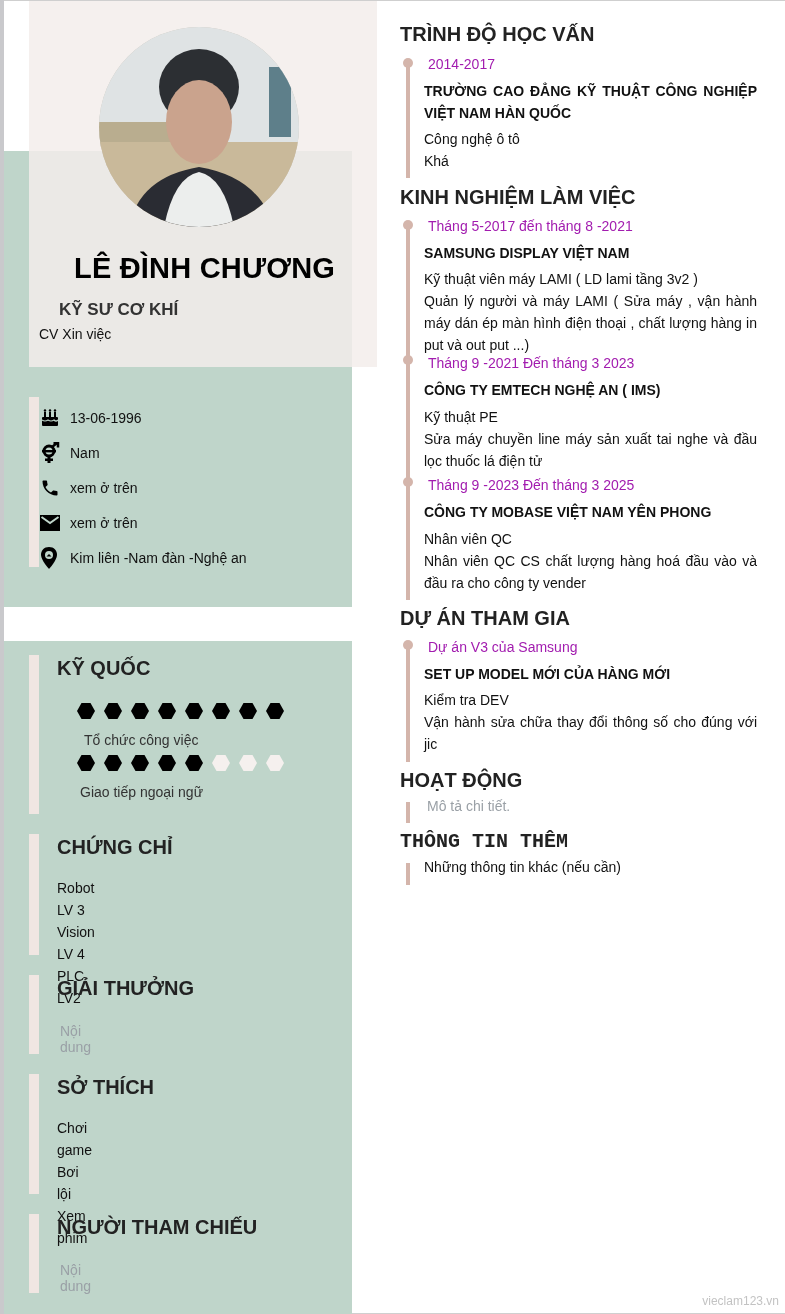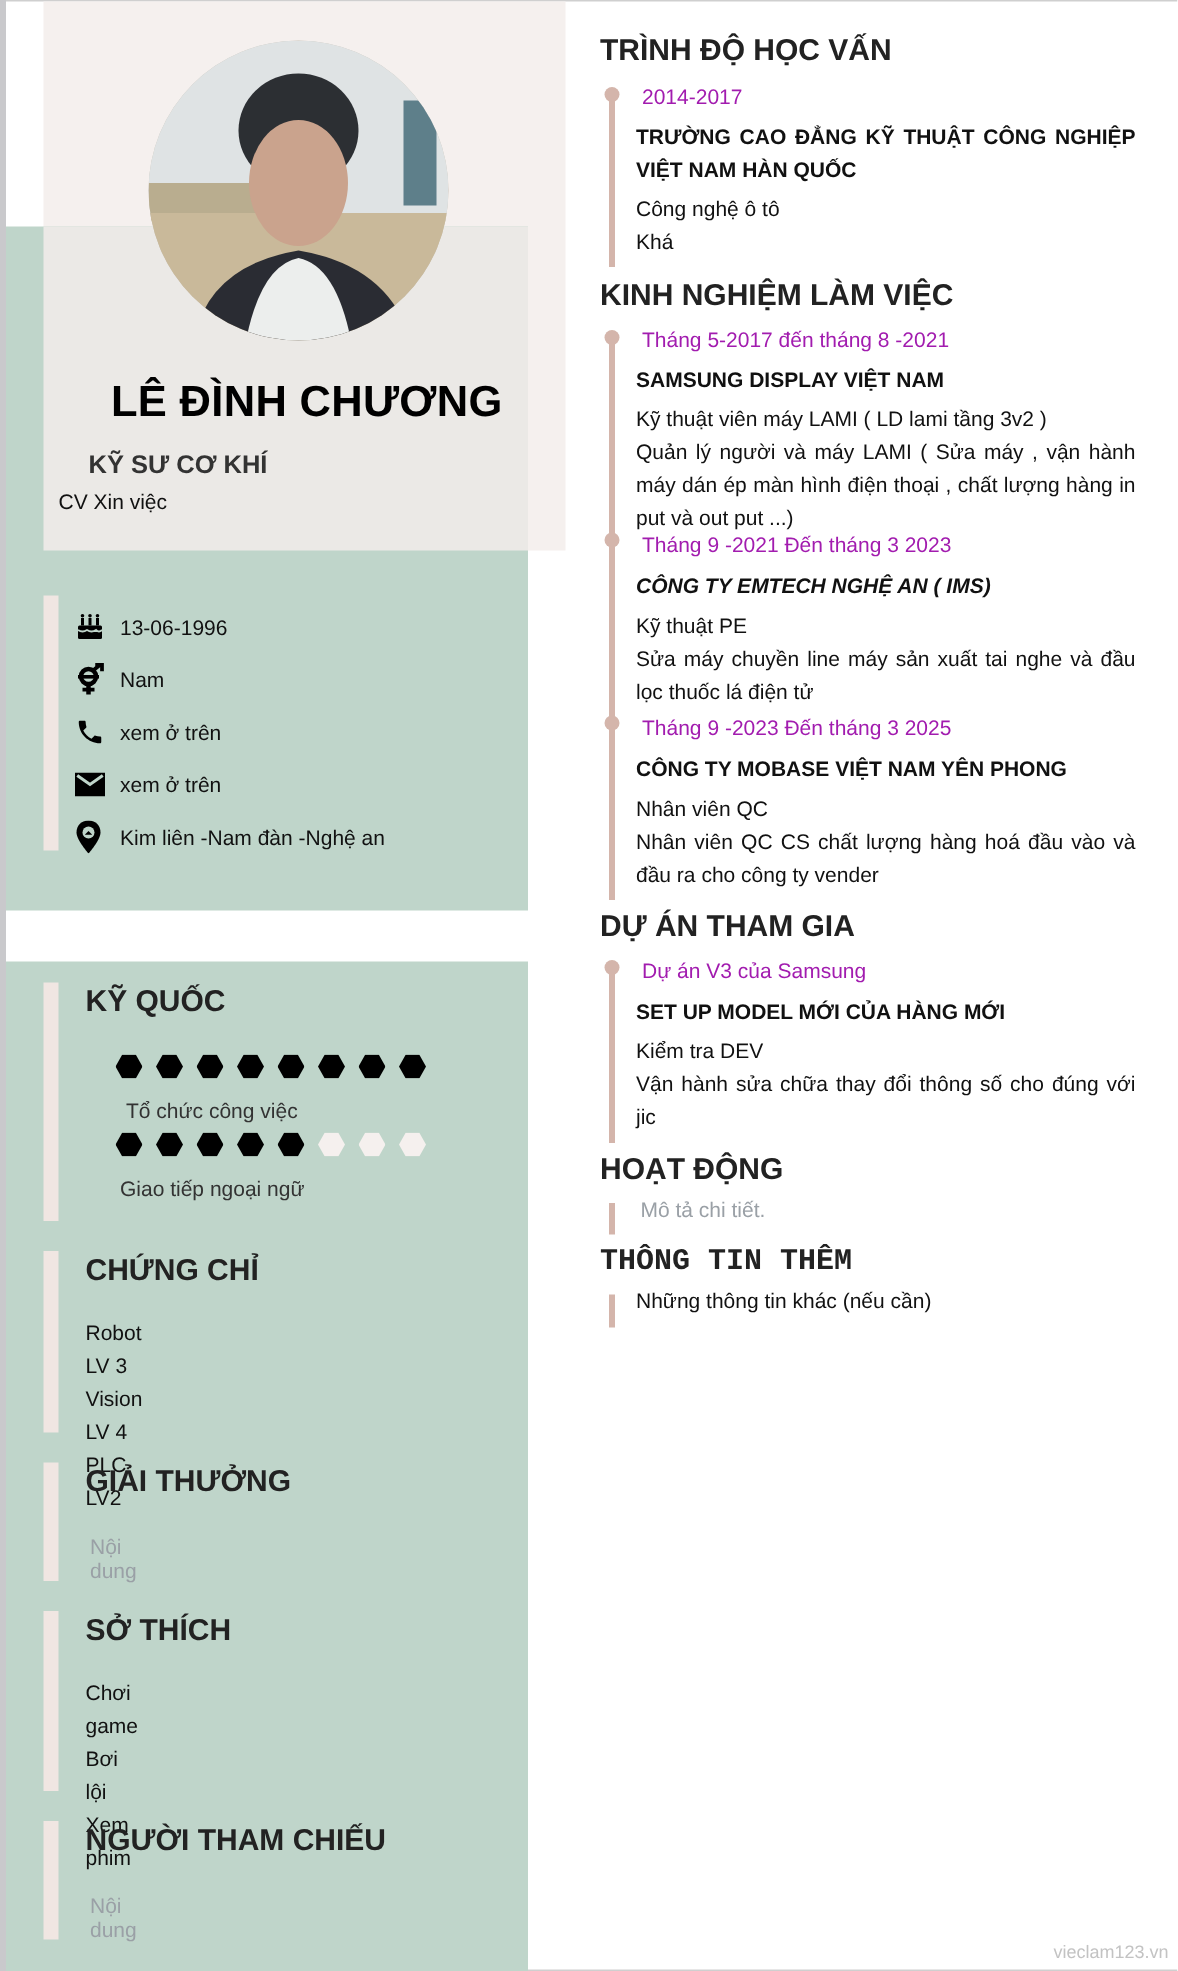--- a/index.html
+++ b/index.html
@@ -16,21 +16,21 @@
   .bg-green-2 { position: absolute; left: 4px; top: 641px; width: 348px; height: 673px; background: #bfd5ca; }
 
   .avatar { position: absolute; left: 99px; top: 27px; width: 200px; height: 200px; border-radius: 50%; overflow: hidden; background: #c8c2b7; }
   .avatar svg { display: block; }
 
   .name { position: absolute; left: 74px; top: 252px; font-size: 29px; font-weight: bold; color: #000; letter-spacing: 0.2px; }
   .job-title { position: absolute; left: 59px; top: 300px; font-size: 17px; font-weight: bold; color: #333; }
   .cv-label { position: absolute; left: 39px; top: 326px; font-size: 14px; color: #111; }
 
   .contact-bar { position: absolute; left: 29px; top: 397px; width: 10px; height: 170px; background: #f0e6e2; }
-  .contact-list { position: absolute; left: 50px; top: 400px; }
+  .contact-list { position: absolute; left: 40px; top: 400px; }
   .contact-item { display: flex; align-items: center; height: 35px; }
   .contact-item .ico { width: 30px; height: 22px; display: flex; align-items: center; }
   .contact-item .txt { font-size: 14px; color: #111; }
 
   .side-section { position: absolute; left: 29px; }
   .side-section .bar { position: absolute; left: 0; top: 0; width: 10px; background: #f0e6e2; }
   .side-section .title { position: absolute; left: 28px; top: 2px; font-size: 20px; font-weight: bold; color: #222; white-space: nowrap; }
   .side-section .items { position: absolute; left: 28px; }
   .side-section .items div { font-size: 14px; color: #111; line-height: 22px; }
   .placeholder { font-size: 14px; color: #9aa0a6; }
@@ -210,21 +210,21 @@
 <div class="timeline" style="top:222px; height:378px;"></div>
 
 <div class="dot" style="top:220px;"></div>
 <div class="r-date" style="top:218px;">Tháng 5-2017 đến tháng 8 -2021</div>
 <div class="r-org" style="top:242px;">SAMSUNG DISPLAY VIỆT NAM</div>
 <div class="r-text" style="top:268px;">Kỹ thuật viên máy LAMI ( LD lami tầng 3v2 )</div>
 <div class="r-text just" style="top:290px;">Quản lý người và máy LAMI ( Sửa máy , vận hành máy dán ép màn hình điện thoại  , chất lượng hàng in put và out put ...)</div>
 
 <div class="dot" style="top:355px;"></div>
 <div class="r-date" style="top:355px;">Tháng 9 -2021 Đến tháng 3 2023</div>
-<div class="r-org" style="top:379px;font-style:italic;">CÔNG TY EMTECH NGHỆ AN ( IMS)</div>
+<div class="r-org" style="top:379px;">CÔNG TY EMTECH NGHỆ AN ( IMS)</div>
 <div class="r-text" style="top:406px;">Kỹ thuật PE</div>
 <div class="r-text just" style="top:428px;">Sửa máy chuyền line máy sản xuất tai nghe và đầu lọc thuốc lá điện tử</div>
 
 <div class="dot" style="top:477px;"></div>
 <div class="r-date" style="top:477px;">Tháng 9 -2023 Đến tháng 3 2025</div>
 <div class="r-org" style="top:501px;">CÔNG TY MOBASE VIỆT NAM YÊN PHONG</div>
 <div class="r-text" style="top:528px;">Nhân viên QC</div>
 <div class="r-text just" style="top:550px;">Nhân viên QC CS chất lượng hàng hoá đầu vào và đầu ra cho công ty vender</div>
 
 <div class="r-title" style="top:607px;">DỰ ÁN THAM GIA</div>

